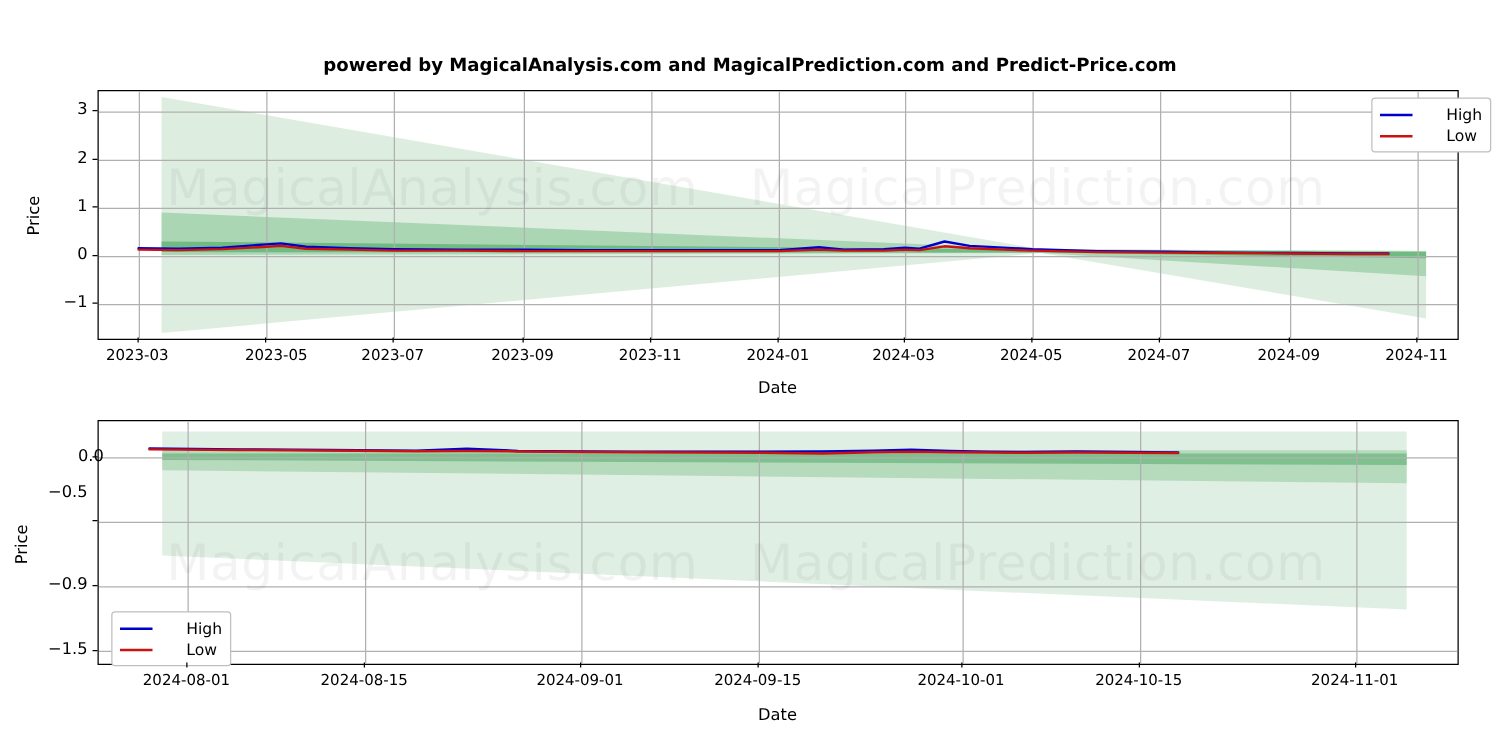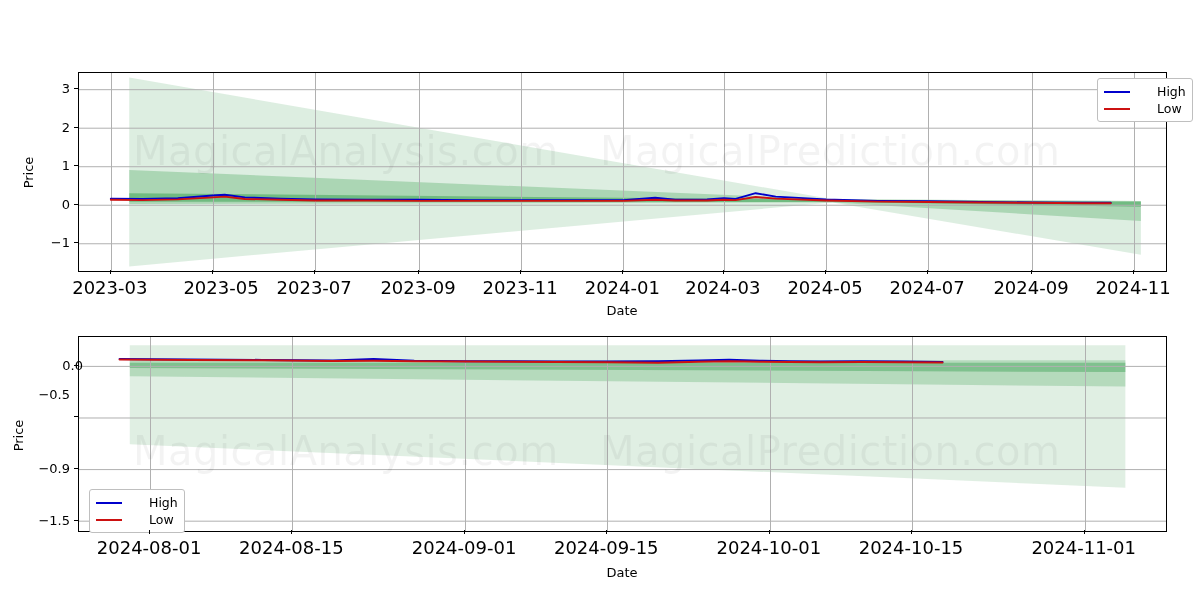--- a/index.html
+++ b/index.html
@@ -22,21 +22,21 @@
     text-align:center;font-size:14.5px;font-weight:bold;color:#000;
   }
 
   
   .axes{position:absolute;box-sizing:border-box;border:1.1px solid #000;background:#fff;overflow:hidden;}
   .axes .plotinner{position:absolute;inset:0;overflow:hidden;}
 
   
   .ytick{position:absolute;right:0;text-align:right;font-size:13px;color:#000;
          transform:translateY(-50%);white-space:nowrap;}
-  .xtick{position:absolute;font-size:18px;color:#000;transform:translateX(-50%);white-space:nowrap;}
+  .xtick{position:absolute;font-size:12px;color:#000;transform:translateX(-50%);white-space:nowrap;}
   .tickmark-y{position:absolute;width:4px;height:1px;background:#000;}
   .tickmark-x{position:absolute;height:4px;width:1px;background:#000;}
 
   .axis-label-y{
     position:absolute;font-size:13px;color:#000;
     transform:rotate(-90deg);transform-origin:50% 50%;white-space:nowrap;
   }
   .axis-label-x{position:absolute;font-size:13px;color:#000;
     transform:translateX(-50%);white-space:nowrap;}
 
@@ -58,20 +58,21 @@
   .legend .sw-low{border-top-color:#cc1111;}
   .legend .lbl{color:#000;}
 
   svg{display:block;}
 </style>
 </head>
 <body>
 
 <div class="figure">
 
+  <div class="fig-subtitle">powered by MagicalAnalysis.com and MagicalPrediction.com and Predict-Price.com</div>
 
   <div class="axis-label-y" style="left:-2px;top:165px;width:60px;text-align:center;">Price</div>
 
   <div class="axes" id="axes-upper" style="left:78px;top:72px;width:1089px;height:200px;">
     <div class="plotinner" id="upper-inner">
         <svg width="1087" height="198" viewBox="0 0 1087 198">
           <polygon points="50.25,4.62 753.70,126.35 1061.88,127.89 1061.88,181.82 753.70,129.43 50.25,193.38" fill="#8fc79a" fill-opacity="0.3"></polygon>
           <polygon points="50.25,97.07 753.70,126.35 1061.88,127.89 1061.88,147.92 753.70,129.43 50.25,130.97" fill="#6fb97f" fill-opacity="0.45"></polygon>
           <polygon points="50.25,120.19 753.70,126.74 1061.88,128.66 1061.88,133.67 753.70,129.05 50.25,128.66" fill="#4aa85f" fill-opacity="0.6"></polygon>
           <g>

